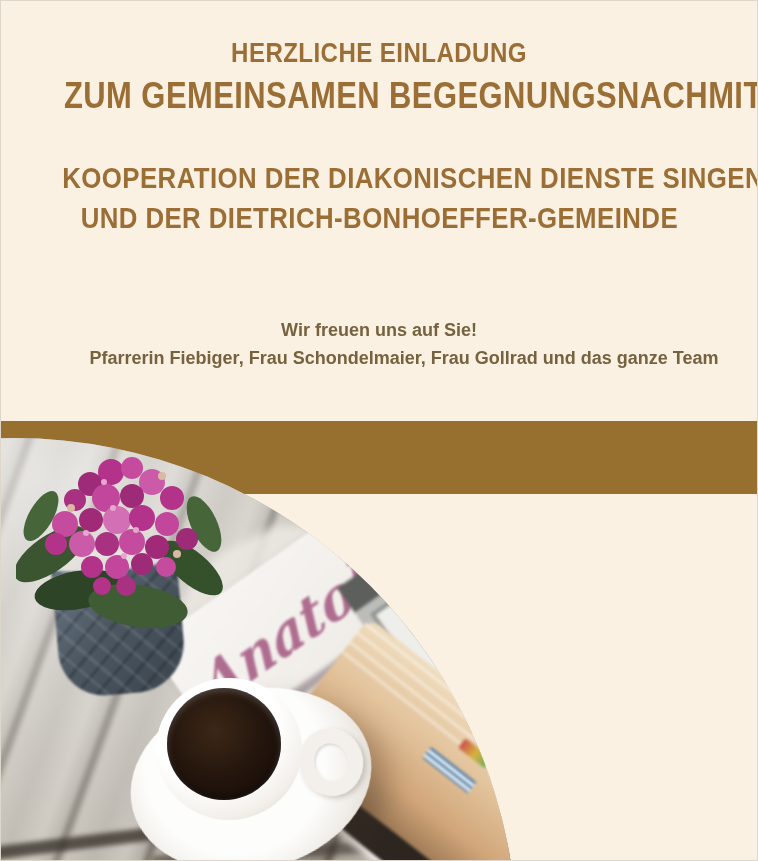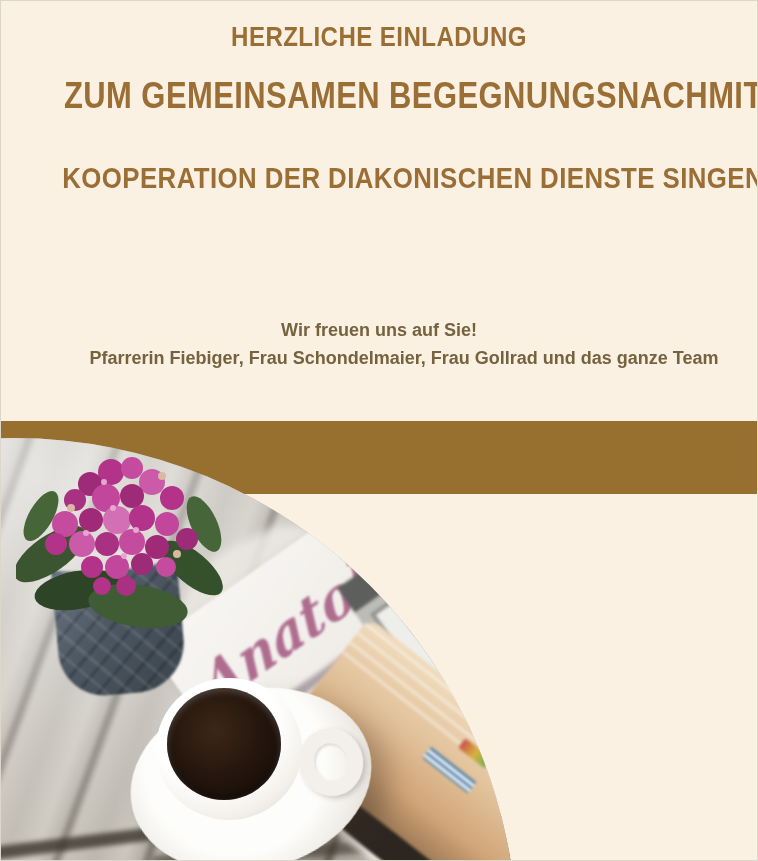--- a/index.html
+++ b/index.html
@@ -8,21 +8,21 @@
     width:758px;height:861px;
     box-sizing:border-box;
     border:1px solid var(--border,#ddd6cb);
     background:var(--background,#fbf1e3);
     overflow:hidden;
     font-family:"Liberation Sans",sans-serif;
   }
   .text{position:absolute;left:0;width:100%;text-align:center;white-space:nowrap;}
   .cond{display:inline-block;transform:scaleX(0.86);white-space:nowrap;}
   .h-display{color:var(--heading,#9a6e35);font-weight:700;letter-spacing:0.5px;}
-  .h1{top:20px;font-size:28px;}
+  .h1{top:36px;font-size:28px;}
   .h2{top:74px;font-size:36px;}
   .h3{top:160px;font-size:30px;}
   .h4{top:200px;font-size:30px;}
   .closing{color:var(--body_text,#75633f);font-weight:700;}
   .c1{top:319px;font-size:18px;}
   .c2{top:347px;font-size:18px;margin-left:25px;}
 
   .band{position:absolute;left:0;top:420px;width:758px;height:73px;background:var(--band,#97702f);z-index:1;}
 
   
@@ -124,20 +124,23 @@
 <div class="canvas">
 
   <div class="text h-display h1">
     <span class="cond">HERZLICHE EINLADUNG</span>
   </div>
   <div class="text h-display h2">
     <span class="cond">ZUM GEMEINSAMEN BEGEGNUNGSNACHMITTAG!</span>
   </div>
   <div class="text h-display h3">
     <span class="cond">KOOPERATION DER DIAKONISCHEN DIENSTE SINGEN E.V</span>
+  </div>
+  <div class="text h-display h4">
+    <span class="cond">UND DER DIETRICH-BONHOEFFER-GEMEINDE</span>
   </div>
   <div class="text closing c1">Wir freuen uns auf Sie!</div>
   <div class="text closing c2">Pfarrerin Fiebiger, Frau Schondelmaier, Frau Gollrad und das ganze Team</div>
 
   <div class="band"></div>
 
   <div class="photo">
     <div class="wood"></div>
     <div class="streak s1"></div>
     <div class="streak s2"></div>

